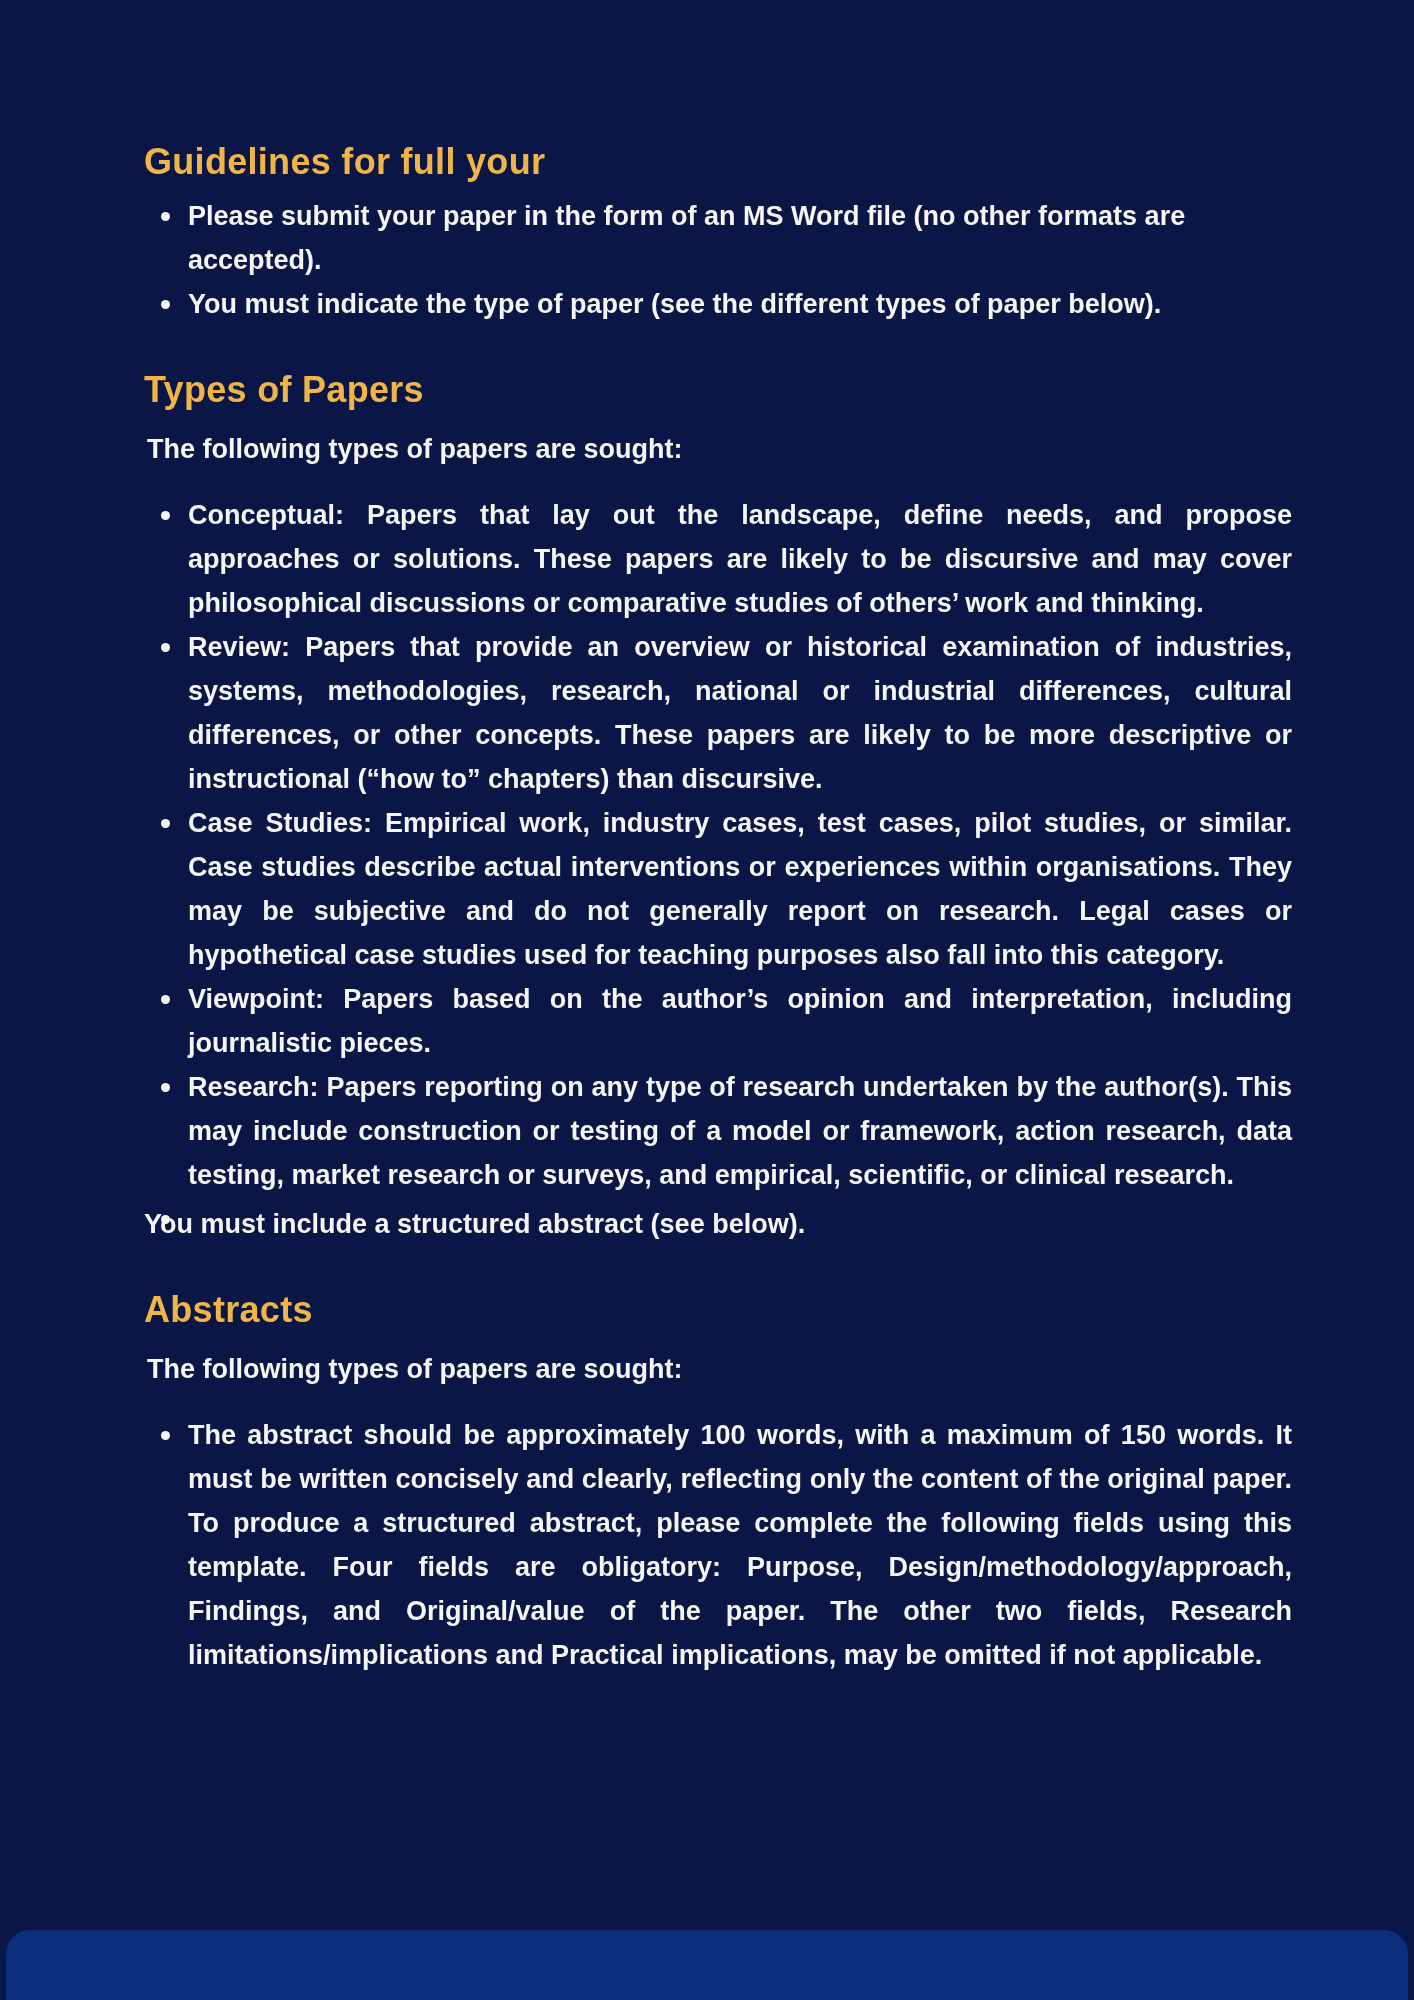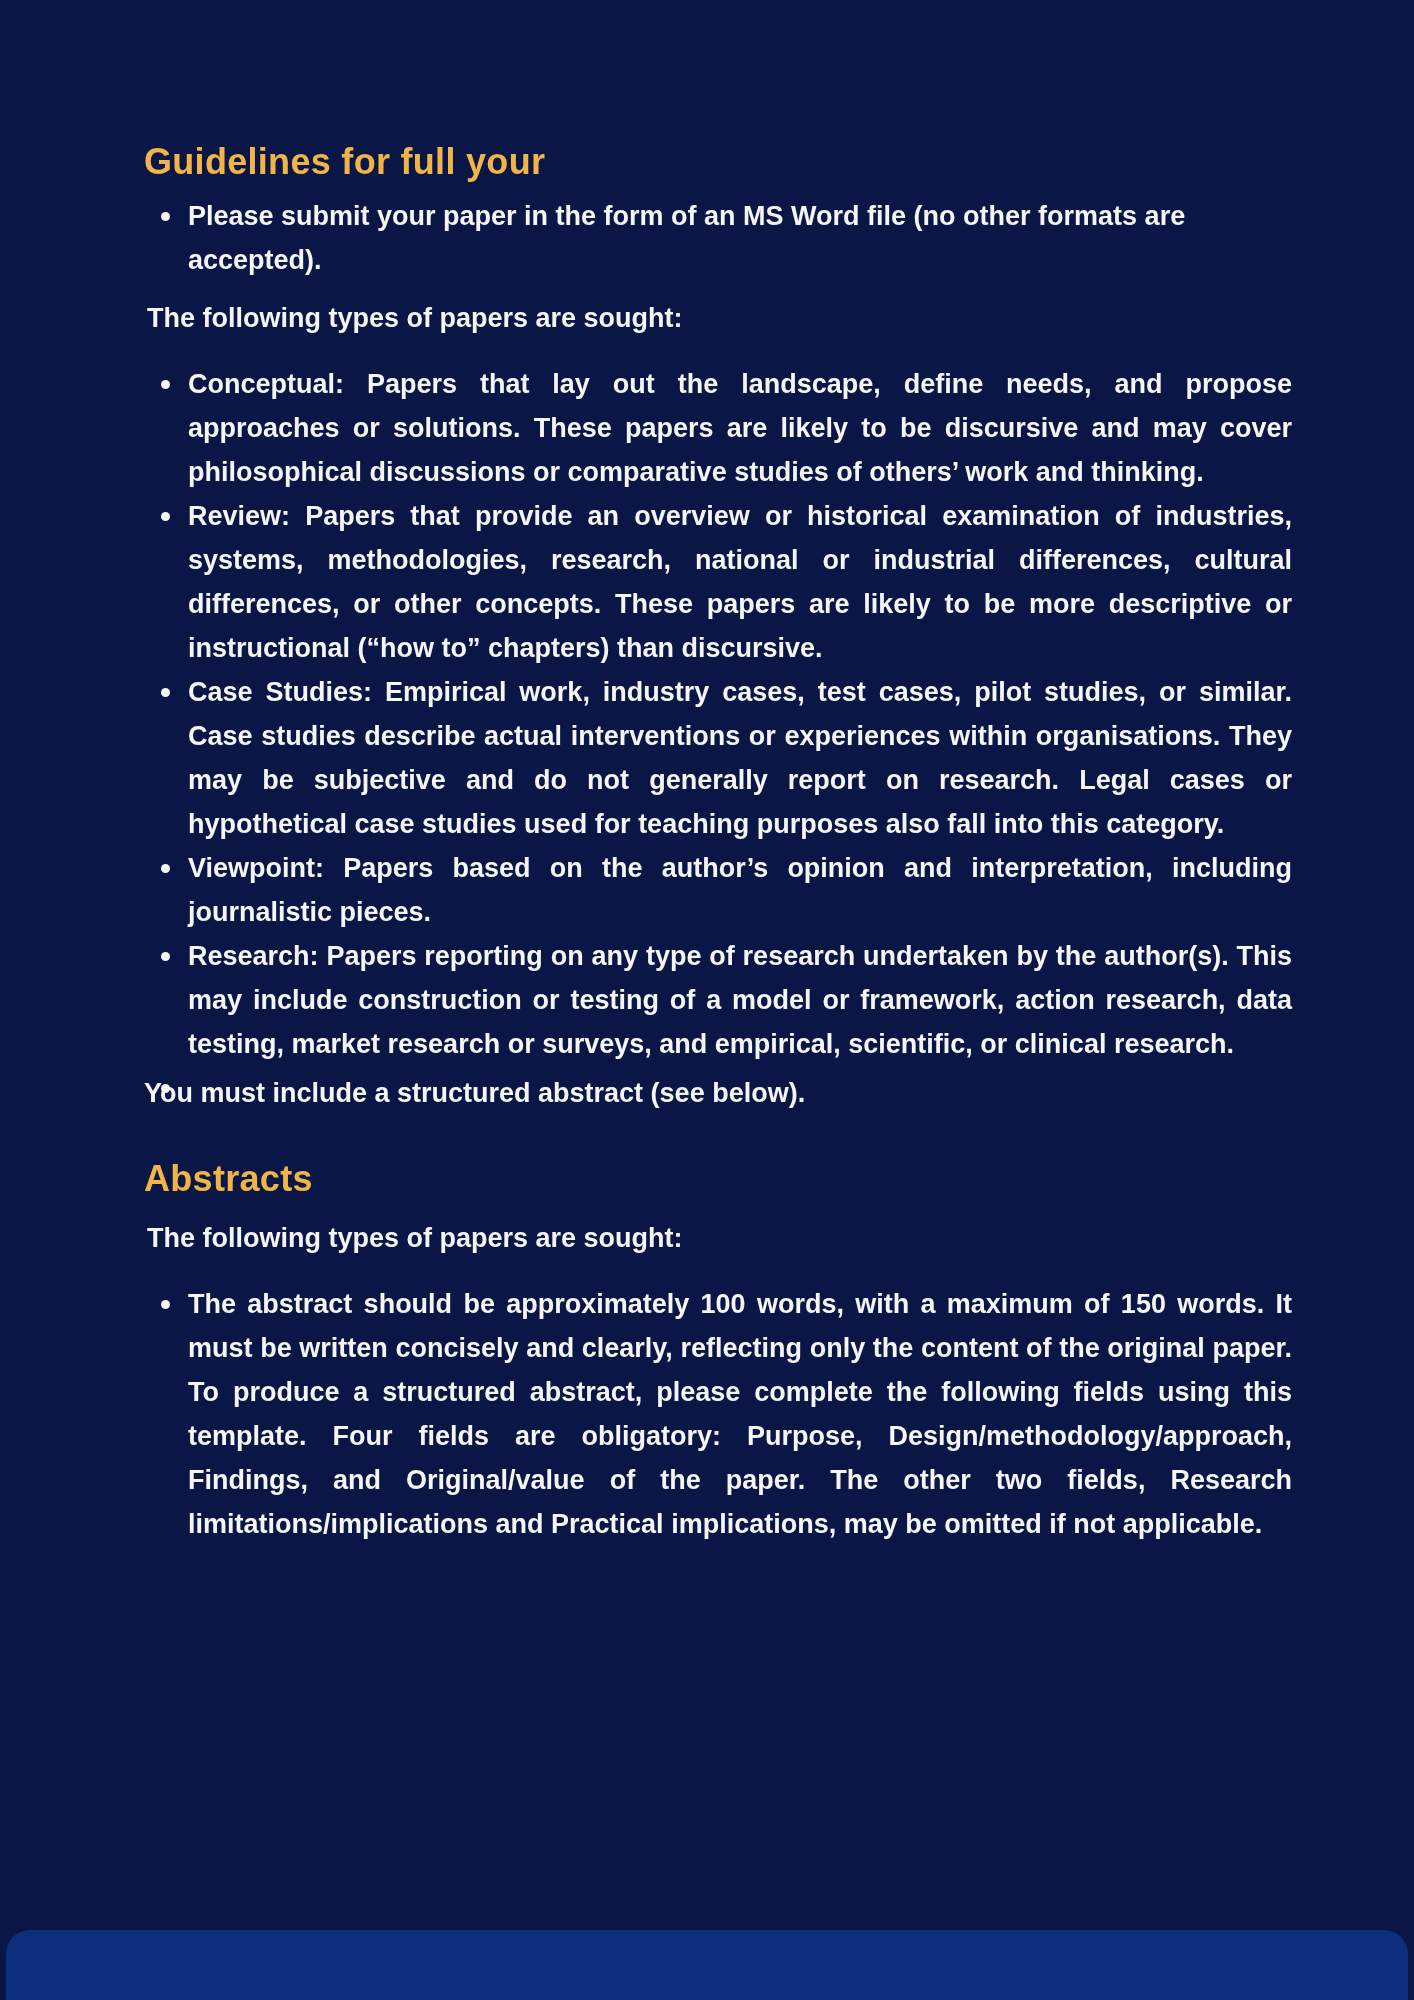--- a/index.html
+++ b/index.html
@@ -76,22 +76,27 @@
 <body>
 
 <div class="content">
 
   <h2 class="heading mb-list">Guidelines for full your</h2>
   <ul class="bullets tight body-text">
     <li>
       <span class="dot"></span>
       <span>Please submit your paper in the form of an MS Word file (no other formats are accepted).</span>
     </li>
+    <li>
+      <span class="dot"></span>
+      <span>You must indicate the type of paper (see the different types of paper below).</span>
+    </li>
   </ul>
 
+  <h2 class="heading mt-section">Types of Papers</h2>
   <p class="intro body-text">The following types of papers are sought:</p>
   <ul class="bullets justified body-text">
     <li>
       <span class="dot"></span>
       <span>Conceptual: Papers that lay out the landscape, define needs, and propose approaches or solutions. These papers are likely to be discursive and may cover philosophical discussions or comparative studies of others’ work and thinking.</span>
     </li>
     <li>
       <span class="dot"></span>
       <span>Review: Papers that provide an overview or historical examination of industries, systems, methodologies, research, national or industrial differences, cultural differences, or other concepts. These papers are likely to be more descriptive or instructional (“how to” chapters) than discursive.</span>
     </li>

